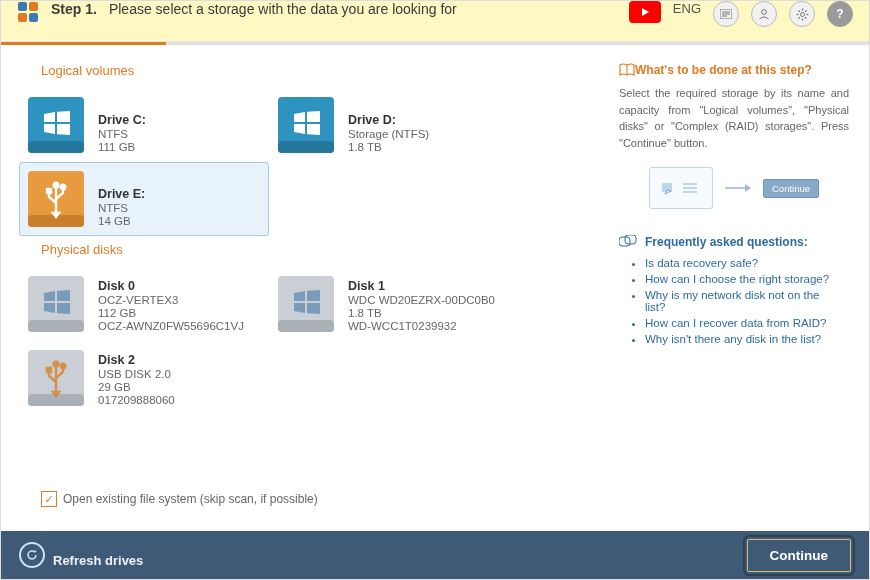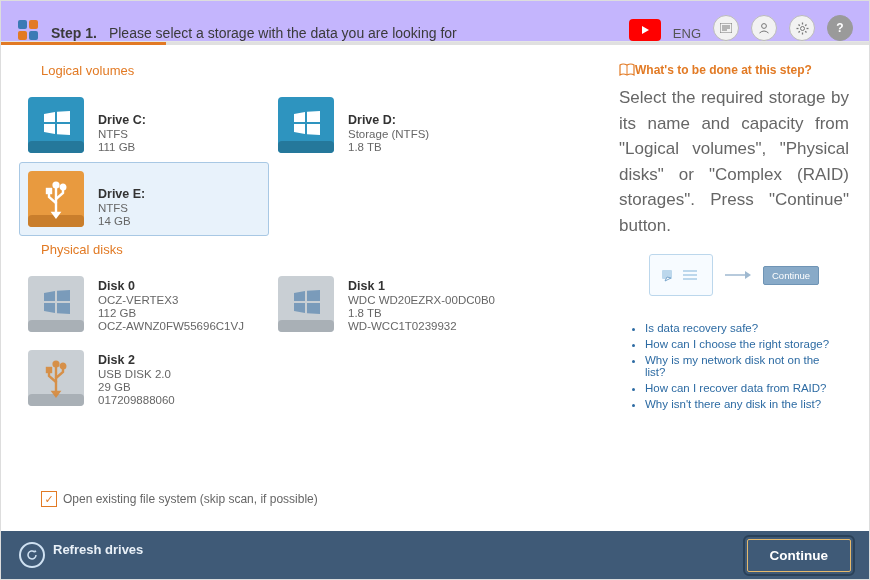--- a/index.html
+++ b/index.html
@@ -1,17 +1,17 @@
 <!DOCTYPE html>
 <html><head>
 <meta charset="utf-8">
 <style>
 html,body{margin:0;padding:0;font-family:"Segoe UI",Arial,sans-serif;font-size:12px;color:#424242;background:#fff}
 .app{width:870px;height:580px;display:flex;flex-direction:column;box-sizing:border-box;border:1px solid #ddd}
-.topbar{height:40px;display:flex;align-items:flex-end;padding:0 16px;gap:12px;border-bottom:1px solid #e5e5e5;background:#c4b5fd}
+.topbar{height:40px;display:flex;align-items:flex-start;padding:0 16px;gap:12px;border-bottom:1px solid #e5e5e5;background:#fef9c3}
 .logo{width:22px;height:22px;display:flex;align-items:center;justify-content:center}
 .step-label{font-size:14px;font-weight:600;color:#3a3a3a}
 .step-text{font-size:14px;color:#3a3a3a}
 .spacer{flex:1}
 .yt{background:#ff0000;border-radius:4px;width:32px;height:22px;display:flex;align-items:center;justify-content:center;color:#fff}
 .lang{font-size:13px;color:#555;cursor:pointer}
 .top-icon{width:24px;height:24px;border:1px solid #bbb;border-radius:50%;display:flex;align-items:center;justify-content:center;color:#777;cursor:pointer;background:#f2f2f2}
 .progress{height:3px;background:#e0e0e0;display:flex}
 .progress .fill{height:100%;background:#e27a24;width:19%}
 .main{flex:1;display:flex;overflow:hidden}
@@ -22,29 +22,29 @@
 .drive{width:250px;display:flex;align-items:flex-end;padding:8px;box-sizing:border-box;border:1px solid transparent;cursor:pointer;border-radius:3px}
 .drive.selected{background:#e8f2fb;border:1px solid #a8c8e4}
 .drive-icon{width:56px;height:56px;margin-right:14px;flex:none;border-radius:3px;display:flex;align-items:center;justify-content:center}
 .drive-body{display:flex;flex-direction:column;gap:1px}
 .drive-name{font-weight:700;color:#333;font-size:12.5px}
 .drive-sub{color:#666;font-size:11.5px}
 .checkbox-row{display:flex;align-items:center;gap:6px;margin:18px 0 6px 22px;font-size:12px;color:#666}
 .chk{width:14px;height:14px;border:1px solid #e27a24;display:flex;align-items:center;justify-content:center;color:#e27a24;font-size:11px}
 .help-head{display:flex;align-items:center;color:#e27a24;font-weight:700;font-size:12px;margin-bottom:8px}
 .help-head svg{flex:none}
-.help-body{color:#666;line-height:1.5;font-size:17px;text-align:justify}
+.help-body{color:#666;line-height:1.5;font-size:11px;text-align:justify}
 .illus{margin:16px 0 26px 0;display:flex;align-items:center;gap:12px;justify-content:center}
 .illus-card{width:62px;height:40px;border:1px solid #bcd7ec;border-radius:3px;display:flex;align-items:center;justify-content:center;gap:4px;background:#f7fbff}
 .illus-btn{padding:3px 8px;background:#88aac8;color:#fff;border:1px solid #6f94b5;border-radius:2px;font-size:9.5px}
 .faq-head{display:flex;align-items:center;gap:8px;color:#2d6ba3;font-weight:700;font-size:12px;margin-bottom:8px}
 .faq-list{list-style:disc;padding-left:20px;margin:6px}
 .faq-list li{color:#2d6ba3;font-size:11.5px;margin:4px 0;cursor:pointer}
 .footer{height:48px;background:#3f5a77;display:flex;align-items:center;padding:0 18px;gap:18px;color:#eaf1f8}
-.fbtn{display:flex;align-items:flex-start;gap:8px;font-size:13px;font-weight:600;cursor:pointer}
+.fbtn{display:flex;align-items:flex-end;gap:8px;font-size:13px;font-weight:600;cursor:pointer}
 .fbtn .circ{width:22px;height:22px;border:2px solid #cfe1f2;border-radius:50%;display:flex;align-items:center;justify-content:center}
 .continue{margin-left:auto;padding:8px 22px;background:#3f5a77;border:1px solid #e6b96b;outline:2px solid #2a4158;outline-offset:2px;border-radius:2px;color:#fff;font-size:13.5px;font-weight:600;cursor:pointer}
 </style>
 </head>
 <body>
 <div class="app">
 
 <div class="topbar">
   <div class="logo">
     <svg width="22" height="22" viewBox="0 0 22 22">
@@ -263,20 +263,27 @@
               <line x1="0" y1="7" x2="14" y2="7" stroke="#bcd7ec" stroke-width="2"></line>
               <line x1="0" y1="11" x2="14" y2="11" stroke="#bcd7ec" stroke-width="2"></line>
             </svg>
       </div>
       <svg width="26" height="10" viewBox="0 0 26 10">
             <line x1="0" y1="5" x2="20" y2="5" stroke="#9fb9d0" stroke-width="1.5"></line>
             <path d="M20 1 L26 5 L20 9 Z" fill="#9fb9d0"></path>
           </svg>
       <div class="illus-btn">Continue</div>
     </div>
+    <div class="faq-head">
+      <svg width="18" height="14" viewBox="0 0 18 14">
+            <rect x="0" y="2" width="11" height="9" rx="3" fill="none" stroke="#2d6ba3"></rect>
+            <rect x="6" y="0" width="11" height="9" rx="3" fill="none" stroke="#2d6ba3"></rect>
+          </svg>
+      <span>Frequently asked questions:</span>
+    </div>
     <ul class="faq-list" id="faq-list">
           <li>Is data recovery safe?</li>
           <li>How can I choose the right storage?</li>
           <li>Why is my network disk not on the list?</li>
           <li>How can I recover data from RAID?</li>
           <li>Why isn't there any disk in the list?</li>
         </ul>
   </div>
 </div>
 

